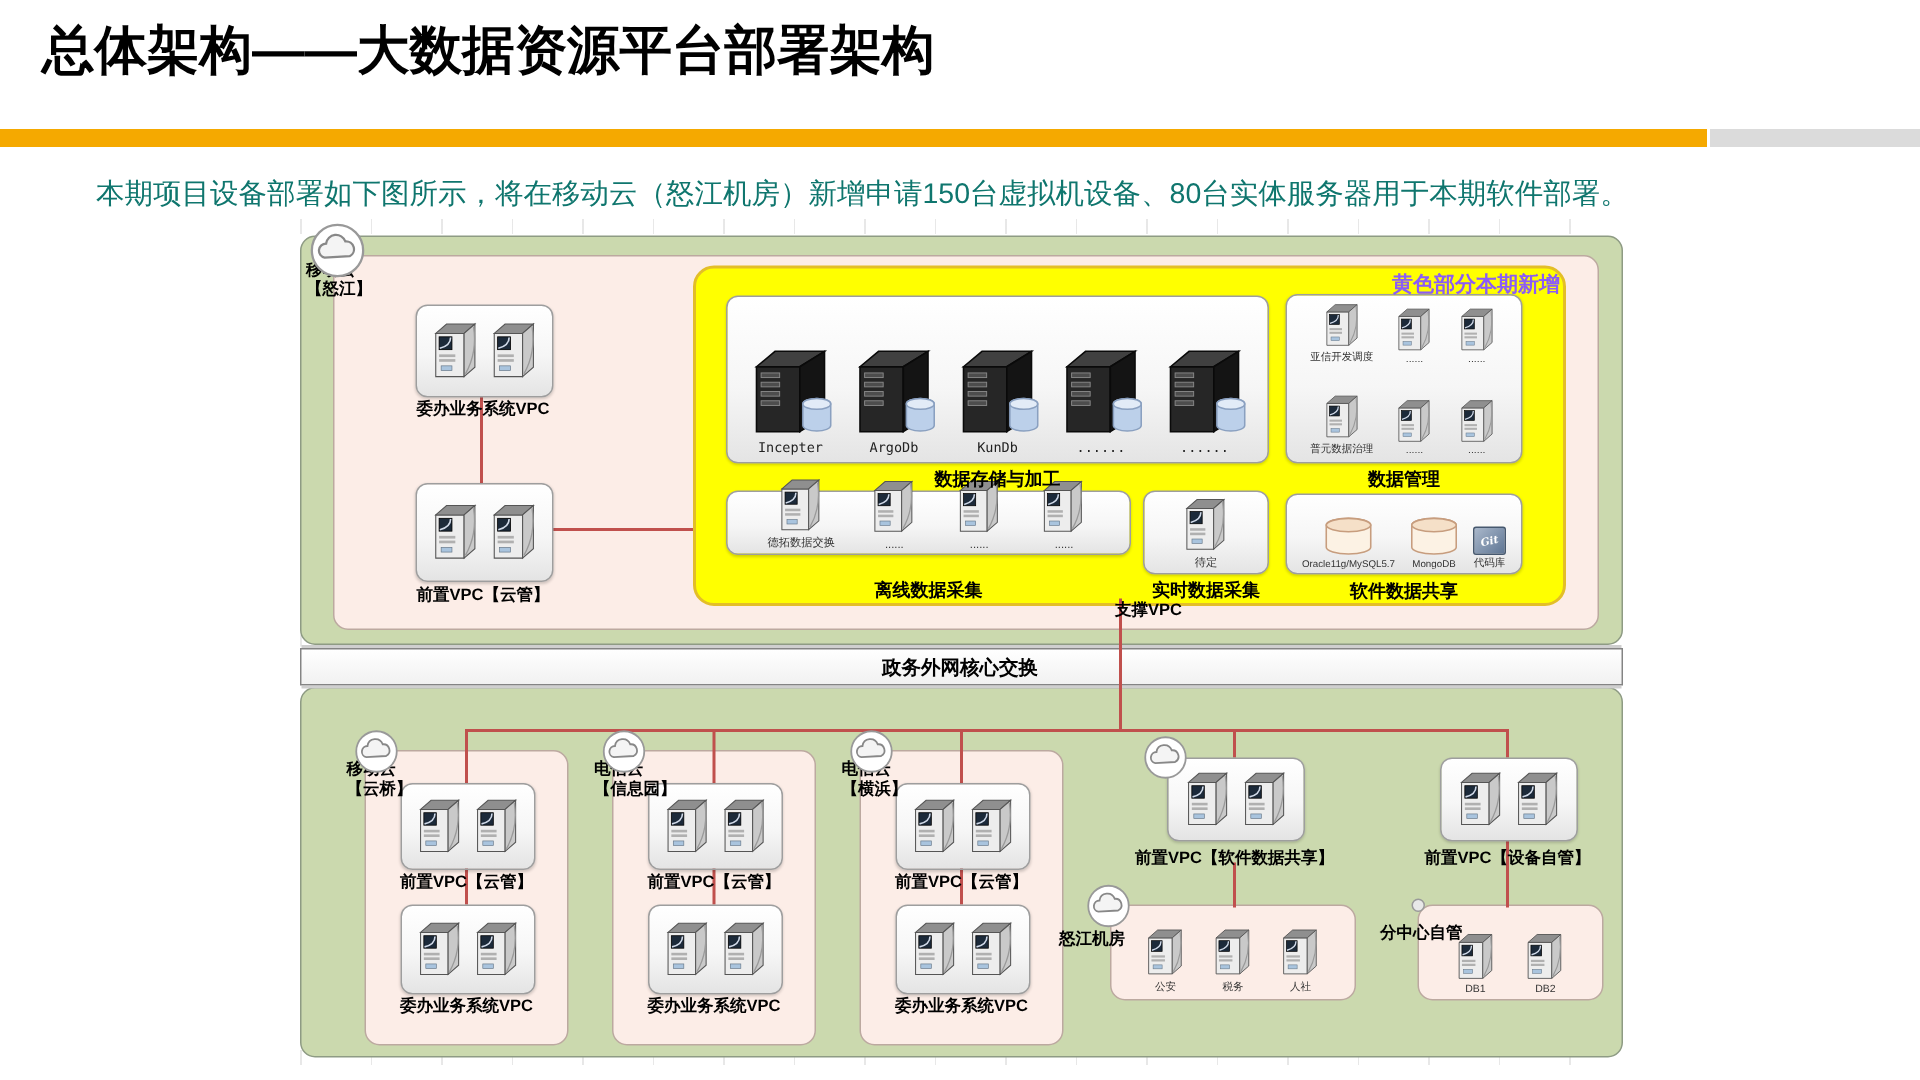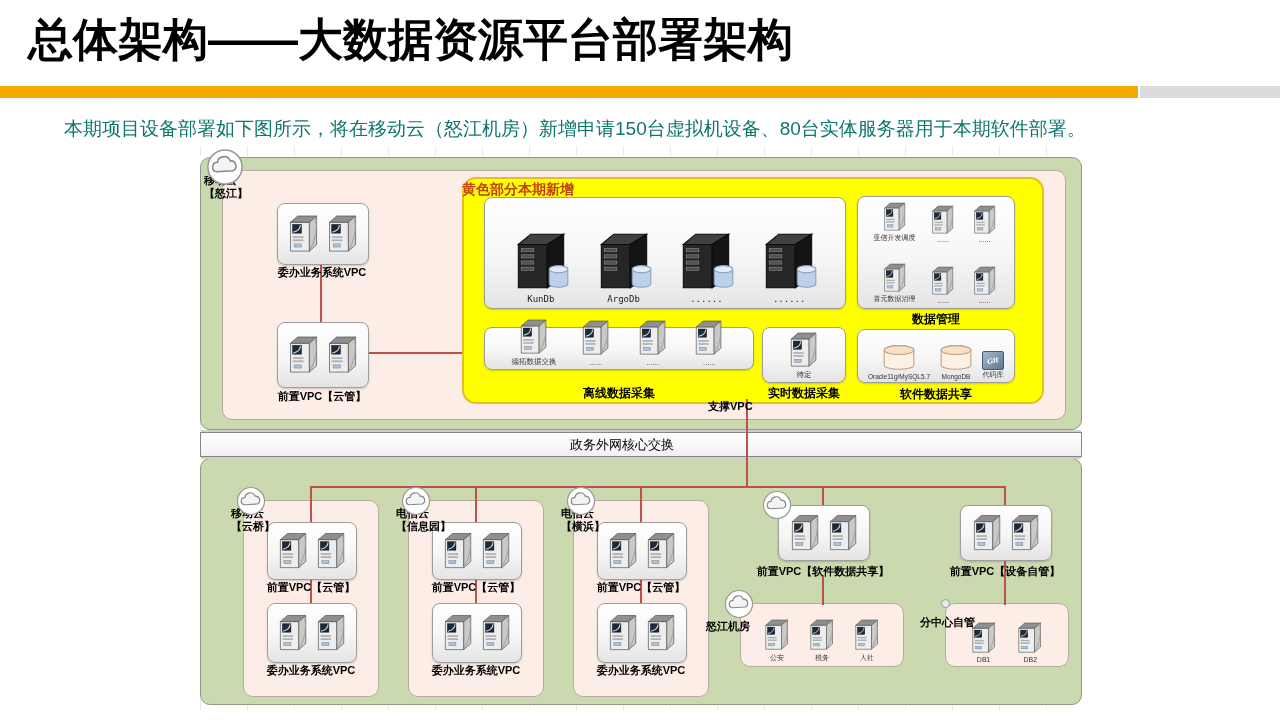--- a/index.html
+++ b/index.html
@@ -1,21 +1,21 @@
 <!DOCTYPE html>
 <html><head>
 <meta charset="utf-8">
 <style>
   html,body{margin:0;padding:0;background:#fff;width:1280px;height:720px;overflow:hidden;
     font-family:"Liberation Sans","DejaVu Sans",sans-serif;}
   .abs{position:absolute;}
   #stage{position:relative;width:1280px;height:720px;background:#fff;}
 
   
-  .page-title{left:28px;top:10px;font-size:45px;font-weight:900;color:#000;letter-spacing:0px;z-index:5;}
+  .page-title{left:28px;top:10px;font-size:35px;font-weight:900;color:#000;letter-spacing:0px;z-index:5;}
   .accent-bar{left:0;top:86px;height:12px;z-index:1;}
   .accent-bar.orange{width:1138px;background:#F5A900;}
   .accent-bar.grey{left:1140px;width:140px;background:#DBDBDB;}
   .intro{left:64px;top:116px;width:1160px;font-size:19px;color:#0f766e;z-index:5;}
 
   
   .grid-strip{background:repeating-linear-gradient(90deg,#e2e2e2 0 1px,transparent 1px 47px);opacity:.8;z-index:0;}
 
   
   .gbox{background:#CBD9AE;border:1px solid #8E9B84;border-radius:10px;z-index:1;}
@@ -24,27 +24,27 @@
   .wbox{background:linear-gradient(180deg,#ffffff 0%,#f6f6f6 55%,#e4e4e4 100%);
         border:1px solid #9e9e9e;border-radius:8px;box-shadow:0 1px 2px rgba(0,0,0,.18);z-index:4;}
   .pair{display:flex;align-items:center;justify-content:center;gap:3px;}
 
   
   .rline{background:#C0504D;z-index:3;}
 
   
   .switch-bar{left:200px;top:432px;width:880px;height:23px;background:linear-gradient(180deg,#ffffff,#f1f1f1);
       border:1px solid #848484;z-index:2;box-shadow:0 -3px 0 -1px #cfcfcf,0 3px 0 -1px #cfcfcf;}
-  .switch-text{left:182px;top:436px;width:880px;text-align:center;font-size:13px;font-weight:normal;color:#000;z-index:5;}
+  .switch-text{left:200px;top:436px;width:880px;text-align:center;font-size:13px;font-weight:bold;color:#000;z-index:5;}
 
   
   .lbl{font-size:11px;font-weight:600;color:#000;z-index:5;white-space:nowrap;}
   .cap{font-size:12px;font-weight:bold;color:#000;text-align:center;z-index:5;white-space:nowrap;}
   .zone-lbl{font-size:11px;font-weight:bold;color:#000;line-height:13px;z-index:6;white-space:nowrap;}
-  .ytitle{font-size:14px;font-weight:bold;color:#c2410c;text-align:left;z-index:5;}
+  .ytitle{font-size:14px;font-weight:bold;color:#8b5cf6;text-align:right;z-index:5;}
   .sm{font-size:7.5px;color:#333;white-space:nowrap;}
   .mono{font-family:"DejaVu Sans Mono",monospace;font-size:9px;color:#222;white-space:nowrap;}
 
   .icon-col{display:flex;flex-direction:column;align-items:center;justify-content:flex-end;}
   .row{display:flex;align-items:flex-end;justify-content:space-evenly;}
 
   .cloud-badge{z-index:7;}
   .git-icon{width:20px;height:17px;border:1px solid #46586e;border-radius:2px;
      background:linear-gradient(135deg,#aab8cb,#5f7694);display:flex;align-items:center;justify-content:center;}
   .git-icon::after{content:"Git";color:#fff;font:italic bold 7px "DejaVu Serif",serif;transform:rotate(-12deg);}
@@ -133,41 +133,48 @@
   <div class="abs rline" style="left:367px;top:352px;width:95px;height:2px"></div>
 
   <div class="abs ybox" style="left:462px;top:177px;width:578px;height:223px"></div>
   <div class="abs ytitle" style="left:462px;top:181px;width:578px">黄色部分本期新增</div>
 
   <div class="abs wbox row" style="left:484px;top:197px;width:362px;height:112px;padding:6px 2px 4px;box-sizing:border-box">
     <div class="icon-col">
         <svg width="58" height="66">
           <use href="#srv-black"></use>
         </svg>
-        <span class="mono">KunDb</span>
+        <span class="mono">Incepter</span>
       </div>
     <div class="icon-col">
         <svg width="58" height="66">
           <use href="#srv-black"></use>
         </svg>
         <span class="mono">ArgoDb</span>
       </div>
     <div class="icon-col">
         <svg width="58" height="66">
           <use href="#srv-black"></use>
         </svg>
-        <span class="mono">......</span>
+        <span class="mono">KunDb</span>
       </div>
     <div class="icon-col">
         <svg width="58" height="66">
           <use href="#srv-black"></use>
         </svg>
         <span class="mono">......</span>
       </div>
-  </div>
+    <div class="icon-col">
+        <svg width="58" height="66">
+          <use href="#srv-black"></use>
+        </svg>
+        <span class="mono">......</span>
+      </div>
+  </div>
+  <div class="abs cap" style="left:484px;top:311px;width:362px">数据存储与加工</div>
 
   <div class="abs wbox row" style="left:484px;top:327px;width:270px;height:43px;padding:3px 4px 2px;box-sizing:border-box">
     <div class="icon-col">
         <svg width="34" height="40">
           <use href="#srv-gray"></use>
         </svg>
         <span class="sm">德拓数据交换</span>
       </div>
     <div class="icon-col">
         <svg width="34" height="40">
@@ -257,21 +264,21 @@
         </svg>
         <span class="sm" style="font-size:6.5px">MongoDB</span>
       </div>
     <div class="icon-col">
         <span class="git-icon"></span>
         <span class="sm" style="font-size:7px">代码库</span>
       </div>
   </div>
   <div class="abs cap" style="left:857px;top:386px;width:158px">软件数据共享</div>
 
-  <div class="abs lbl" style="left:708px;top:399px;width:80px;text-align:left;z-index:6">支撑VPC</div>
+  <div class="abs lbl" style="left:708px;top:399px;width:80px;text-align:right;z-index:6">支撑VPC</div>
   <div class="abs rline" style="left:746px;top:399px;width:2px;height:88px"></div>
 
   <div class="abs switch-bar"></div>
   <div class="abs switch-text">政务外网核心交换</div>
 
   <div class="abs gbox" style="left:200px;top:458px;width:880px;height:245px"></div>
   <div class="abs rline" style="left:310px;top:486px;width:696px;height:2px"></div>
 
   <div class="abs pbox" style="left:243px;top:500px;width:134px;height:195px"></div>
   <svg class="abs cloud-badge" style="left:236px;top:486px;width:30px;height:30px">

